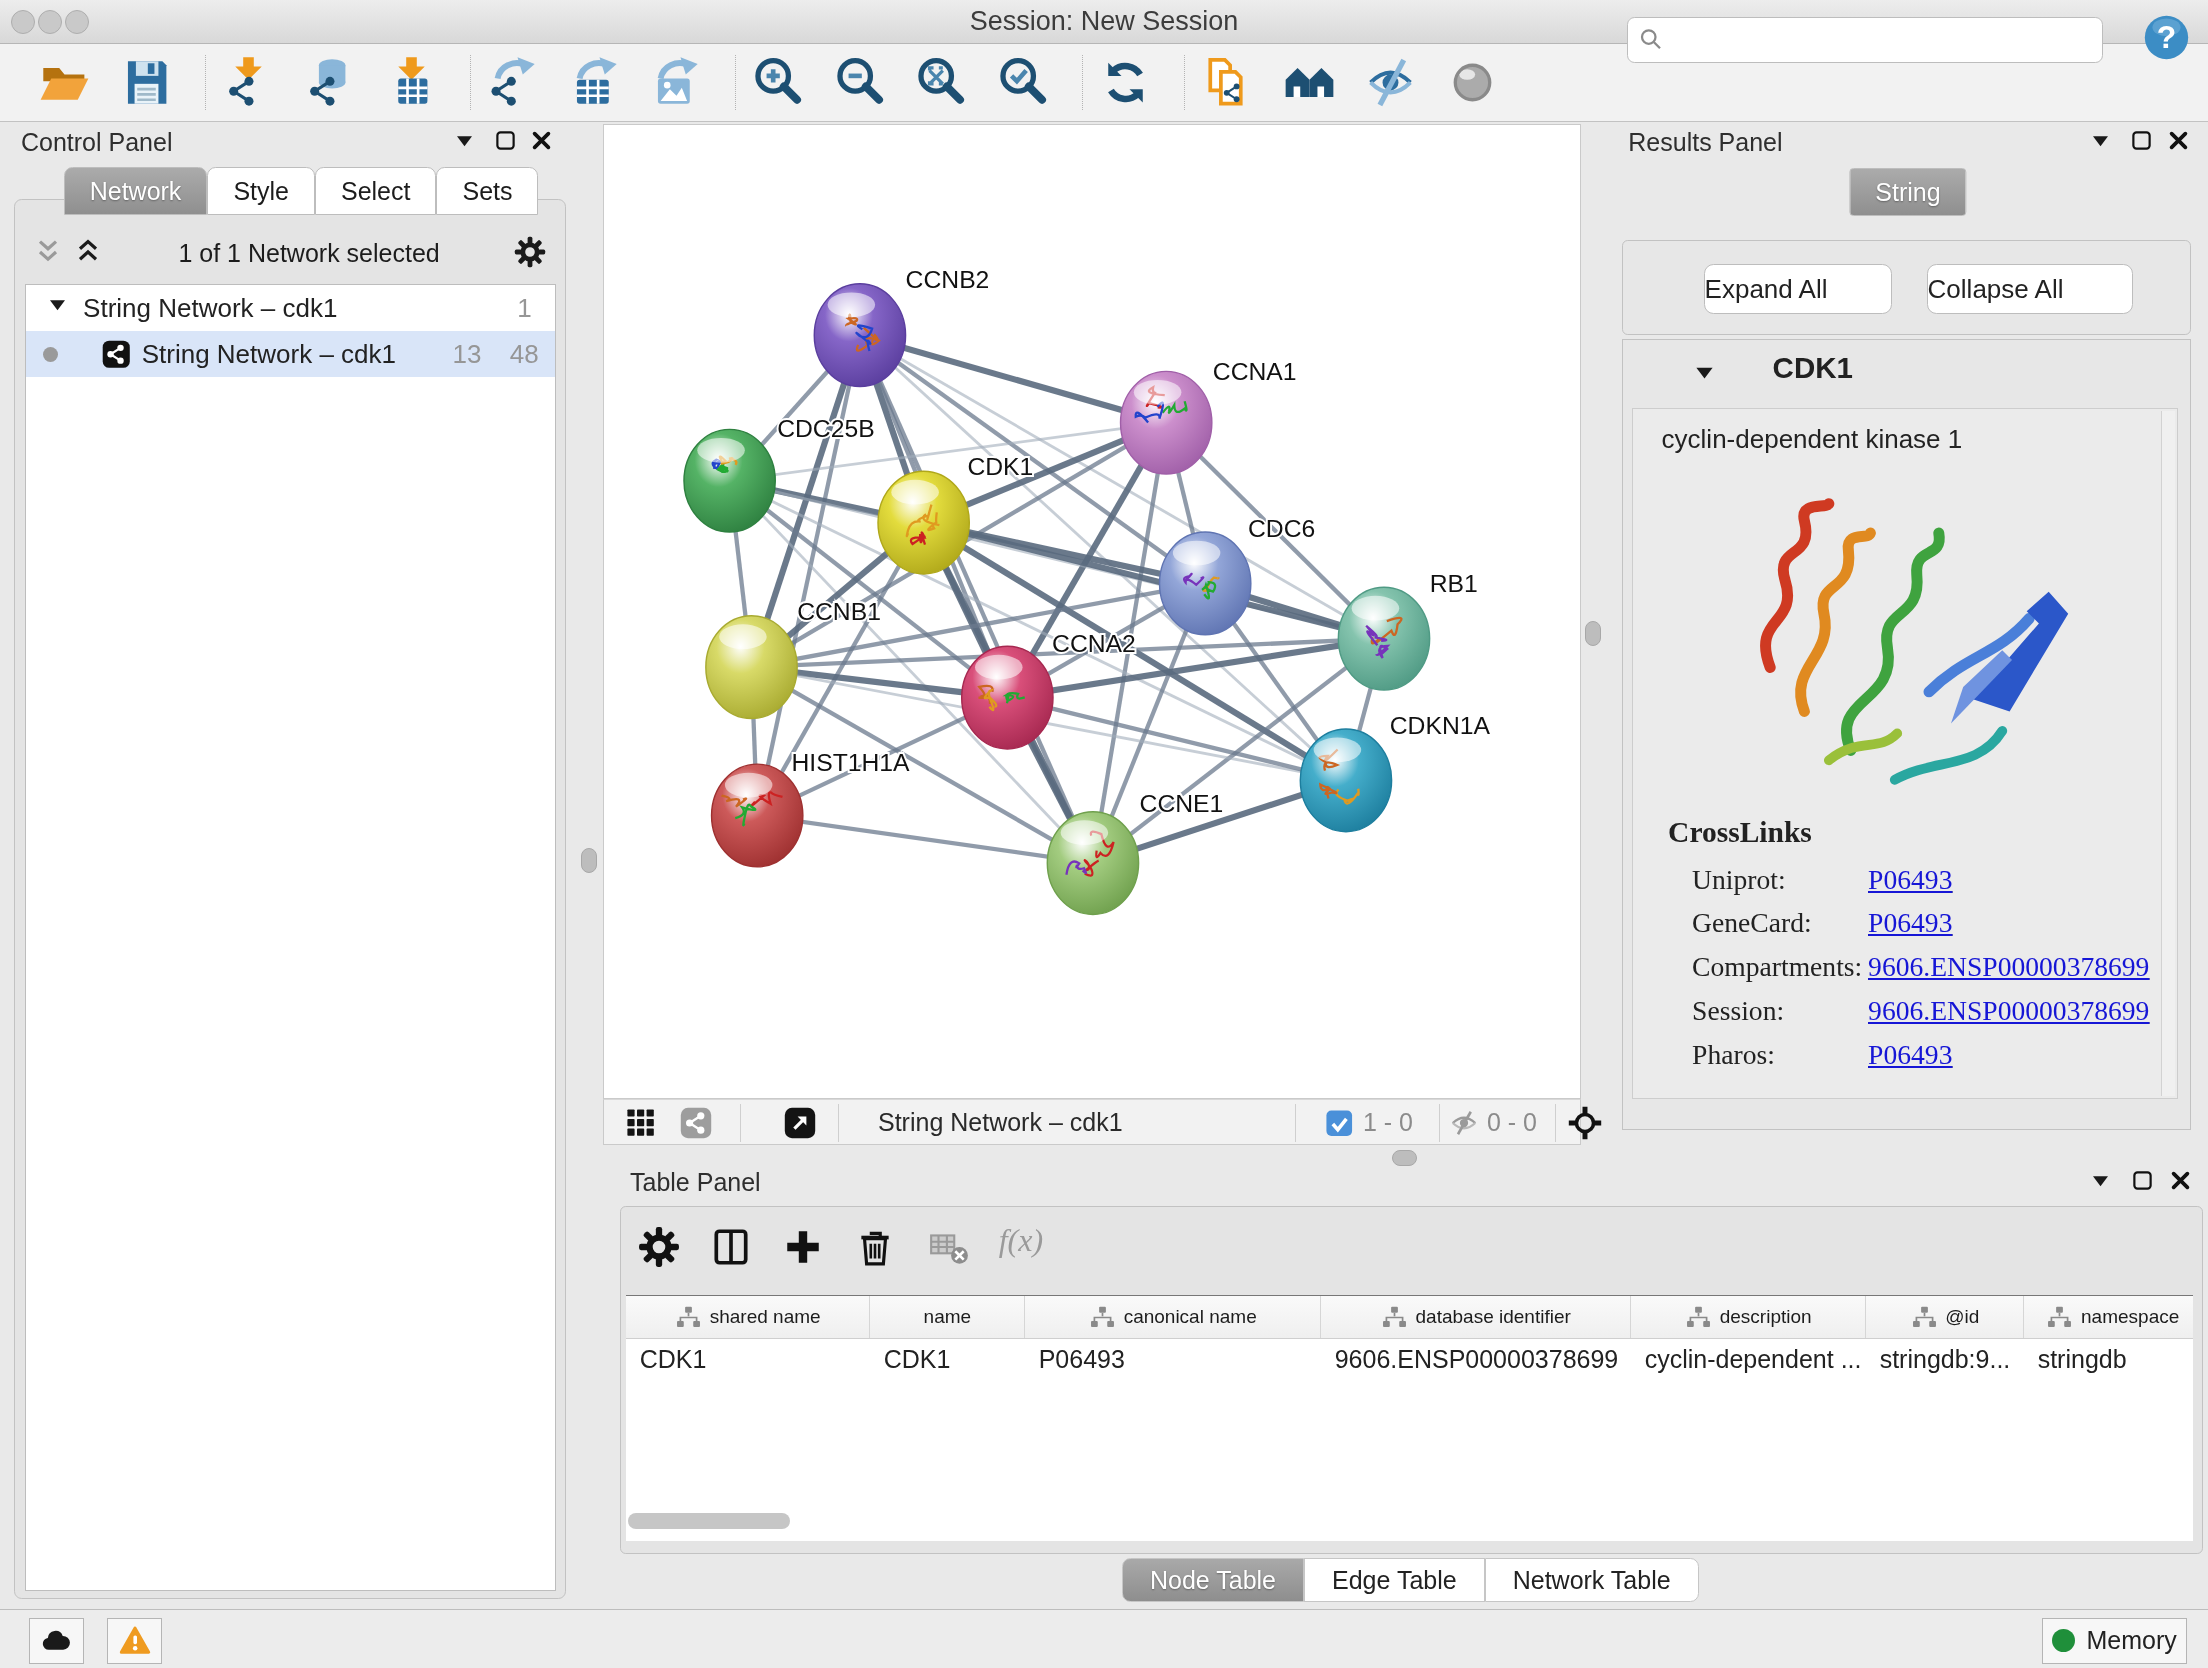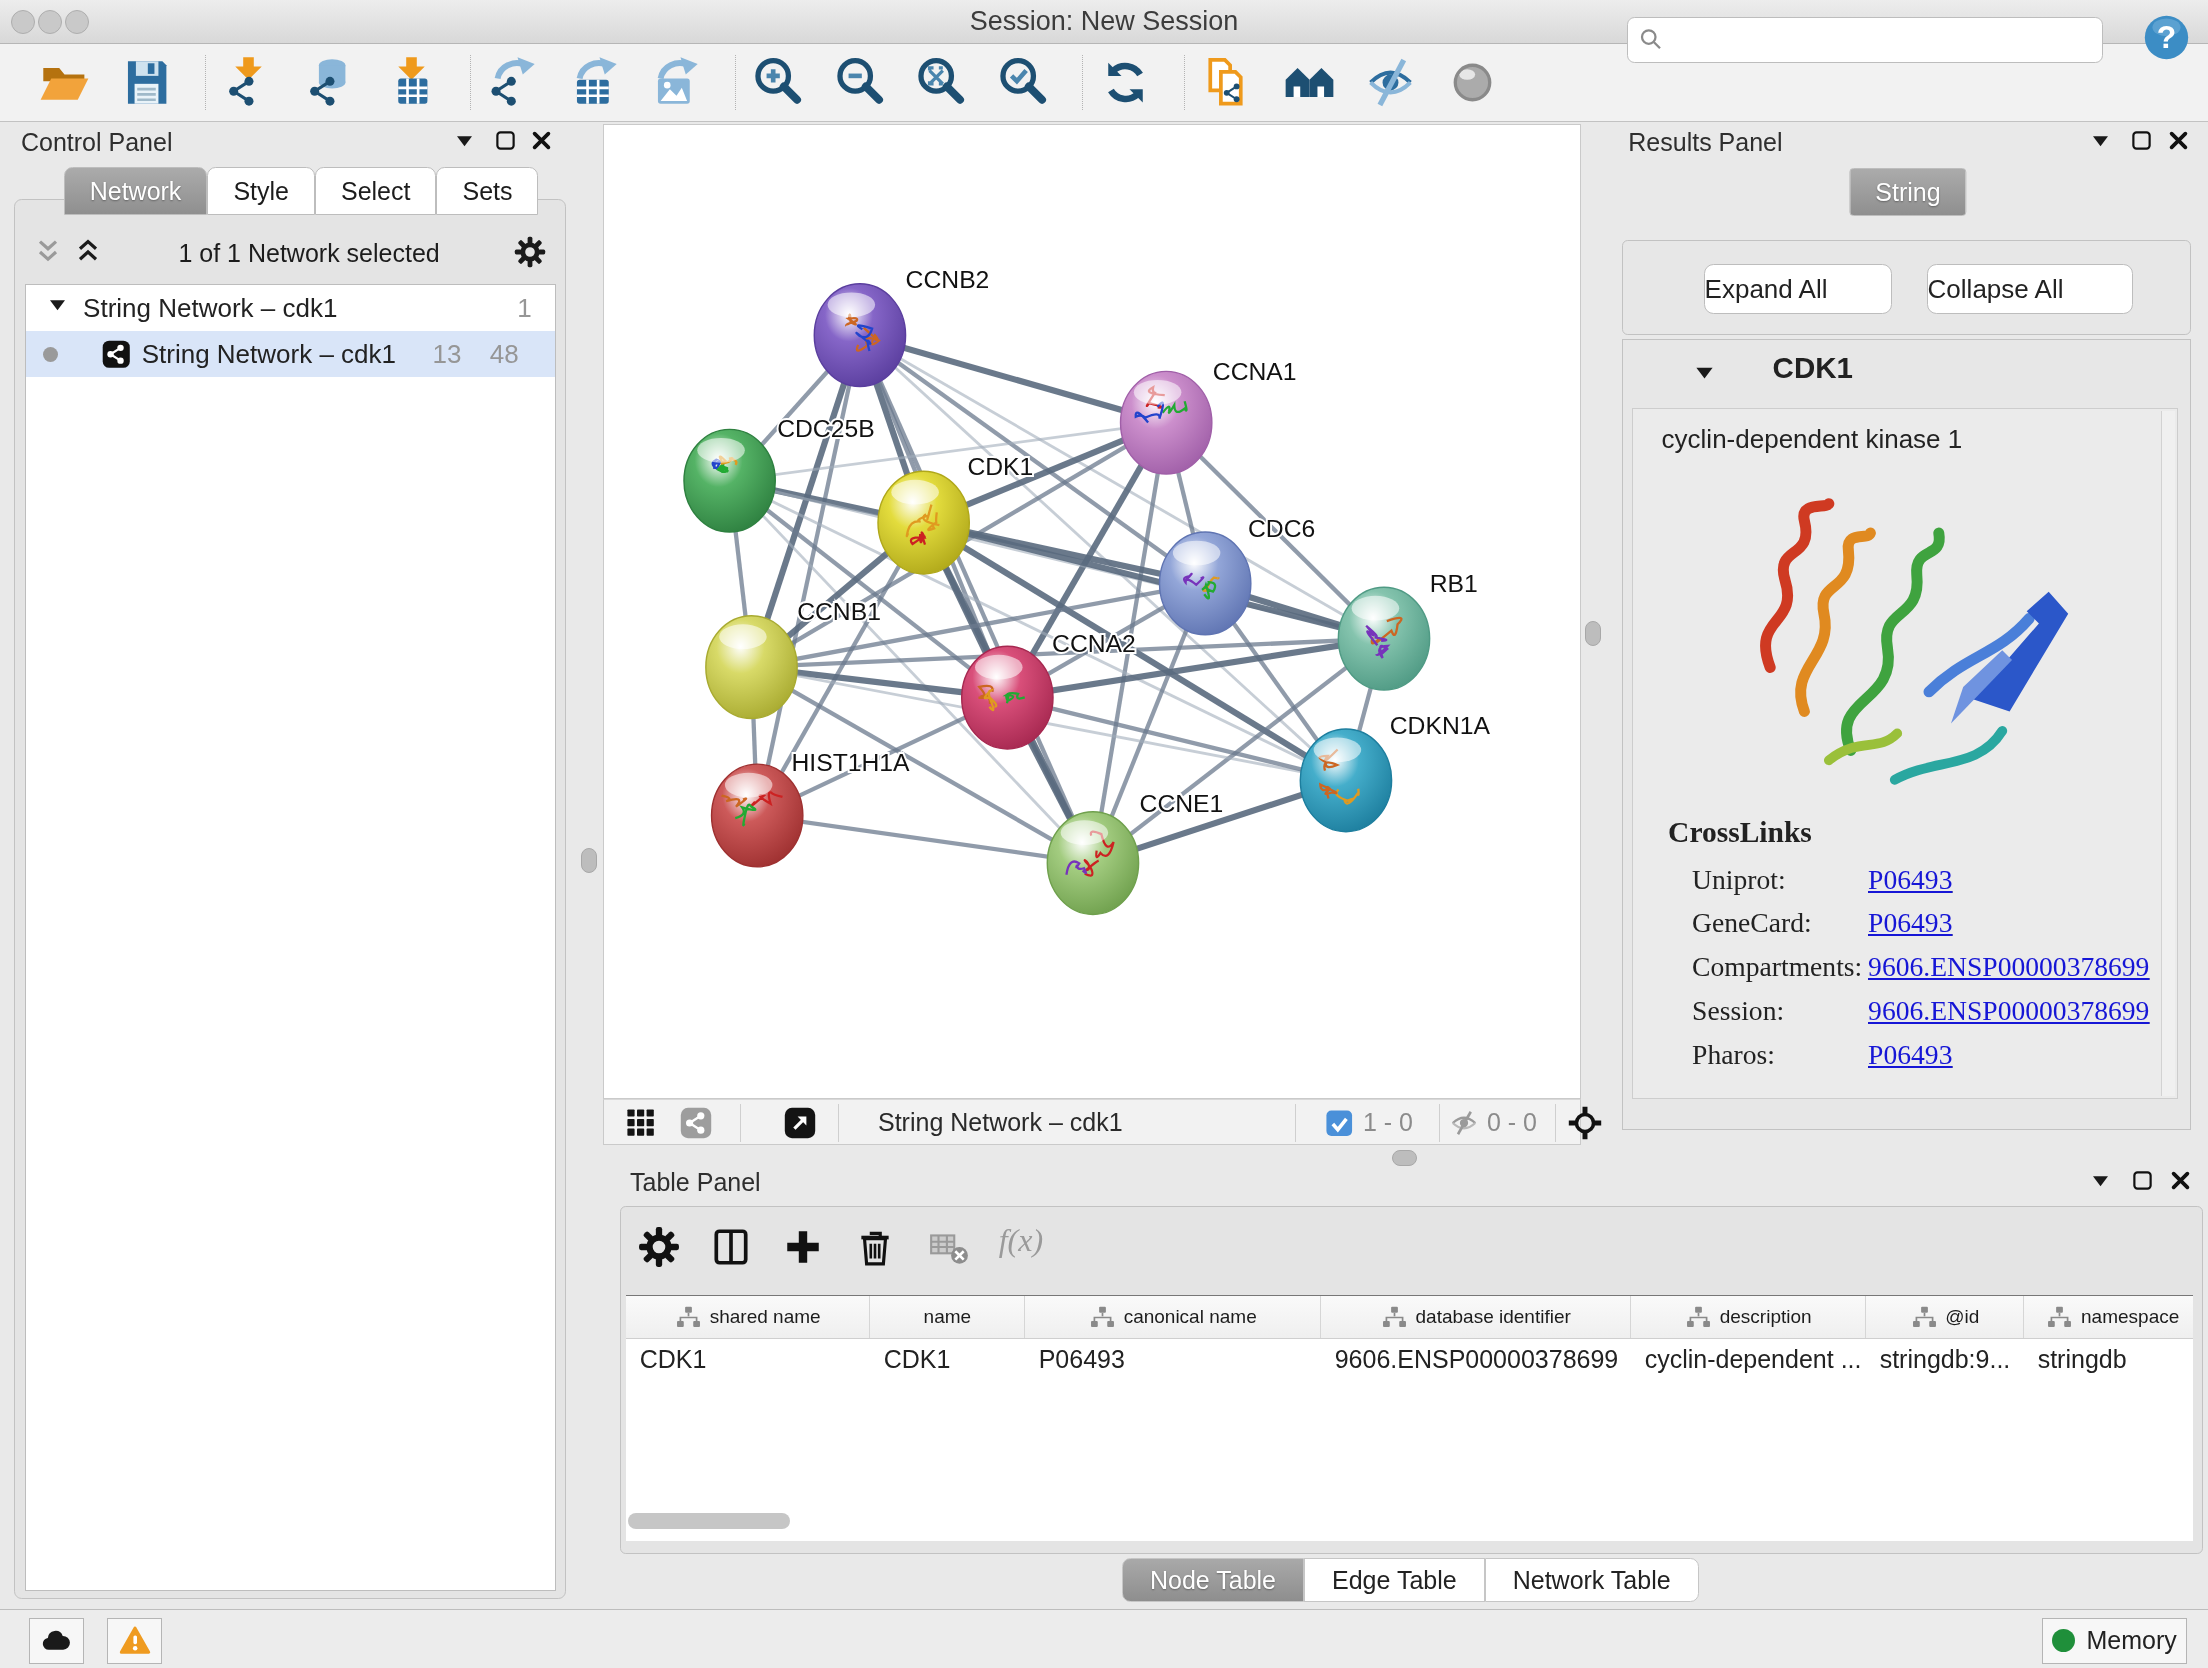--- a/index.html
+++ b/index.html
@@ -330,21 +330,21 @@
               <rect x="1" y="1" width="38" height="38" rx="9" fill="#111"></rect>
               <g fill="#fff">
                 <circle cx="26" cy="11" r="4.5"></circle>
                 <circle cx="26" cy="29" r="4.5"></circle>
                 <circle cx="12" cy="20" r="4.5"></circle>
               </g>
               <path d="M12 20L26 11M12 20l14 9" stroke="#fff" stroke-width="3"></path>
             </svg></span>
         <span style="margin-left:11.4px;flex:1">String Network – cdk1</span>
         <span class="gray" style="margin-right:28.5px">13</span>
-        <span class="gray" style="margin-right:36px">48</span>
+        <span class="gray" style="margin-right:16px">48</span>
       </div>
     </div>
   </div>
 </div>
 
 <div class="abs netview">
   <svg id="net-svg" width="976" height="973" viewBox="0 0 1026 1023">
       <defs>
         <radialGradient id="g0" cx="38%" cy="30%" r="75%">
       <stop offset="0%" stop-color="#ffffff"></stop>

